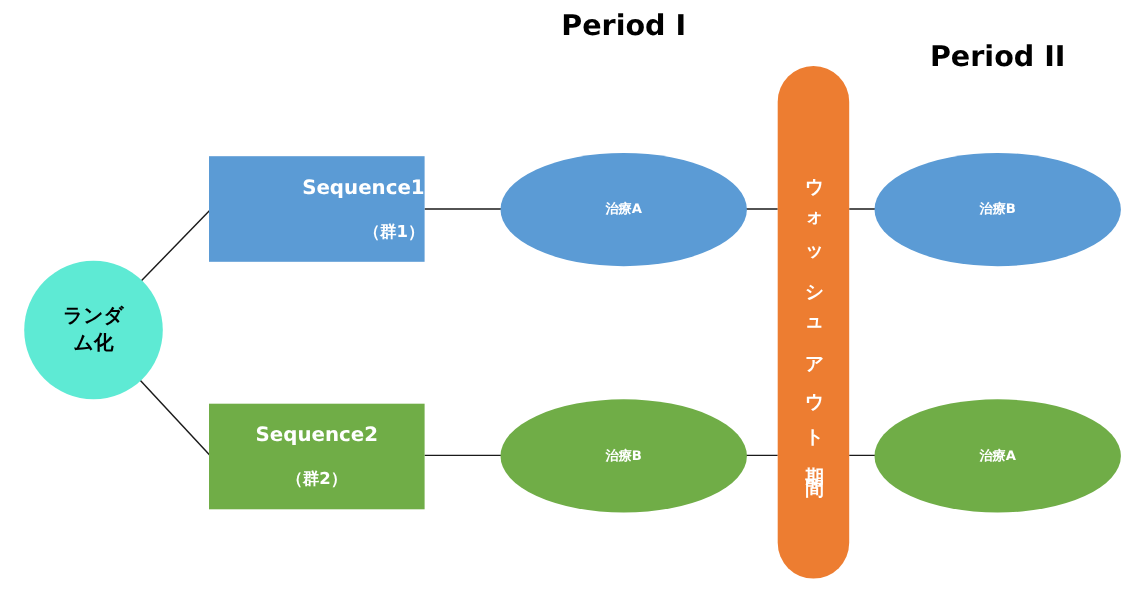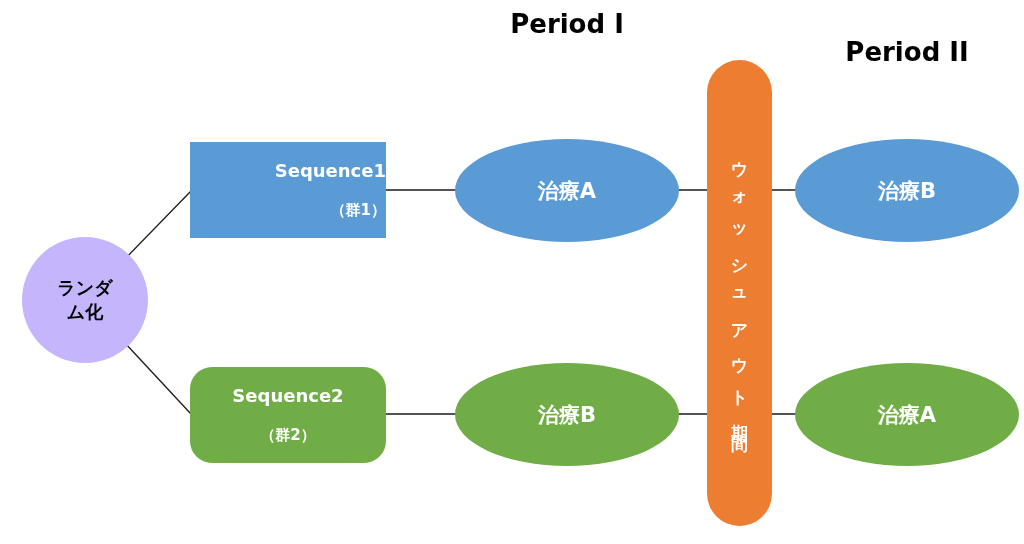--- a/index.html
+++ b/index.html
@@ -36,42 +36,42 @@
     justify-content: center;
     text-align: center;
     color: #ffffff;
     font-weight: bold;
   }
 
   .circle {
     left: 22px; top: 237px;
     width: 126px; height: 126px;
     border-radius: 50%;
-    background: #c4b5fd;
+    background: #5eead4;
     color: #000;
   }
   .circle .lbl {
     width: 62px;
     font-size: 18px;
     line-height: 1.35;
   }
 
   .rect {
     left: 190px;
     width: 196px; height: 96px;
   }
   .rect.blue  { top: 142px; background: #5b9bd5; align-items: flex-end; }
-  .rect.green { top: 367px; background: #70ad47; border-radius: 22px; }
+  .rect.green { top: 367px; background: #70ad47; }
   .rect .name  { font-size: 18px; line-height: 1.3; }
   .rect .group { font-size: 15px; line-height: 1.4; margin-top: 17px; }
 
   .ellipse {
     width: 224px; height: 103px;
     border-radius: 50%;
-    font-size: 21px;
+    font-size: 12px;
   }
   .ellipse.blue  { background: #5b9bd5; }
   .ellipse.green { background: #70ad47; }
   .e-p1 { left: 455px; }
   .e-p2 { left: 795px; }
   .e-r1 { top: 139px; }
   .e-r2 { top: 363px; }
 
   .washout {
     position: absolute;

